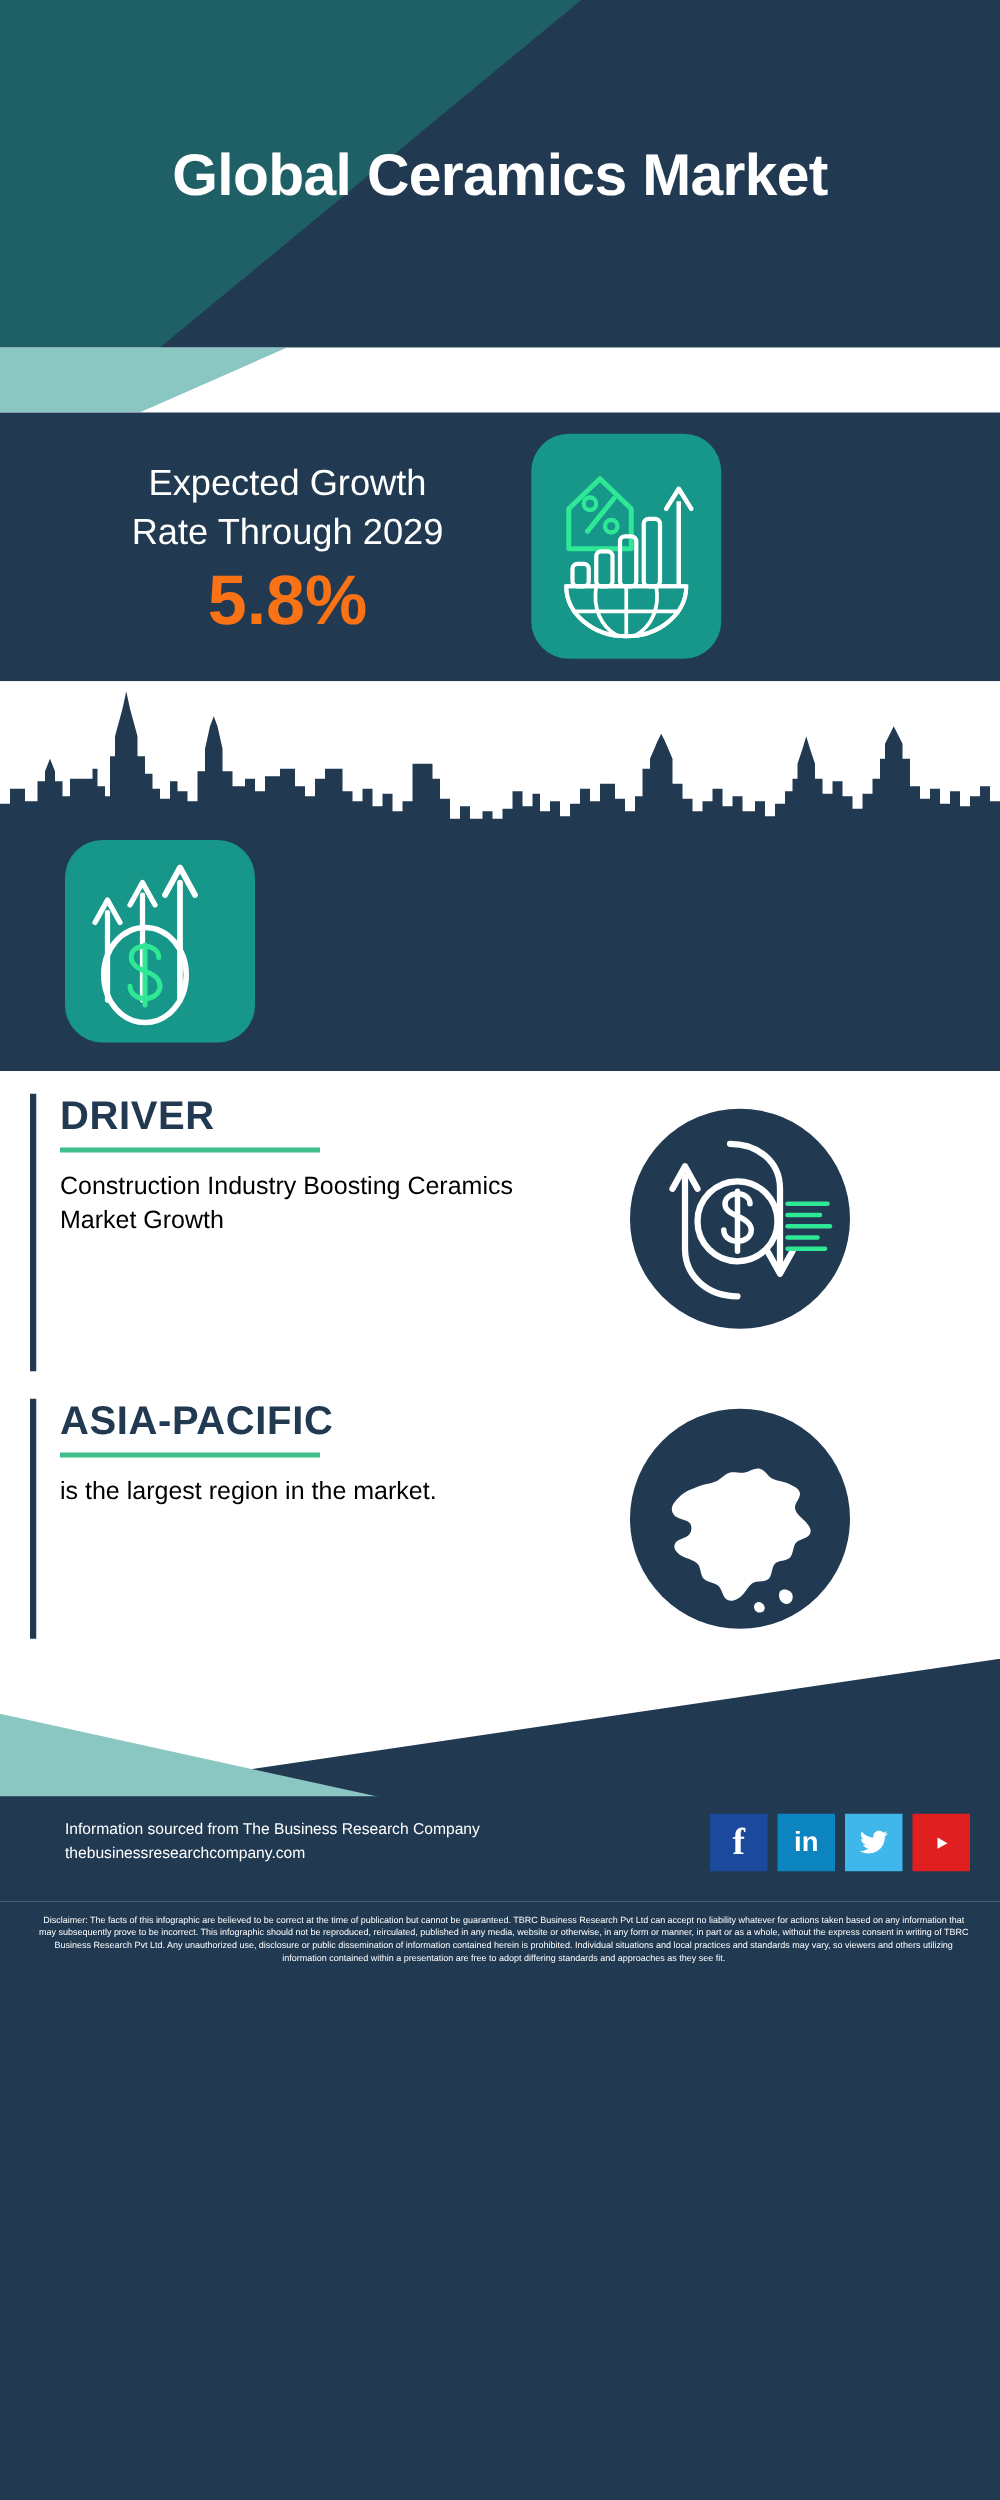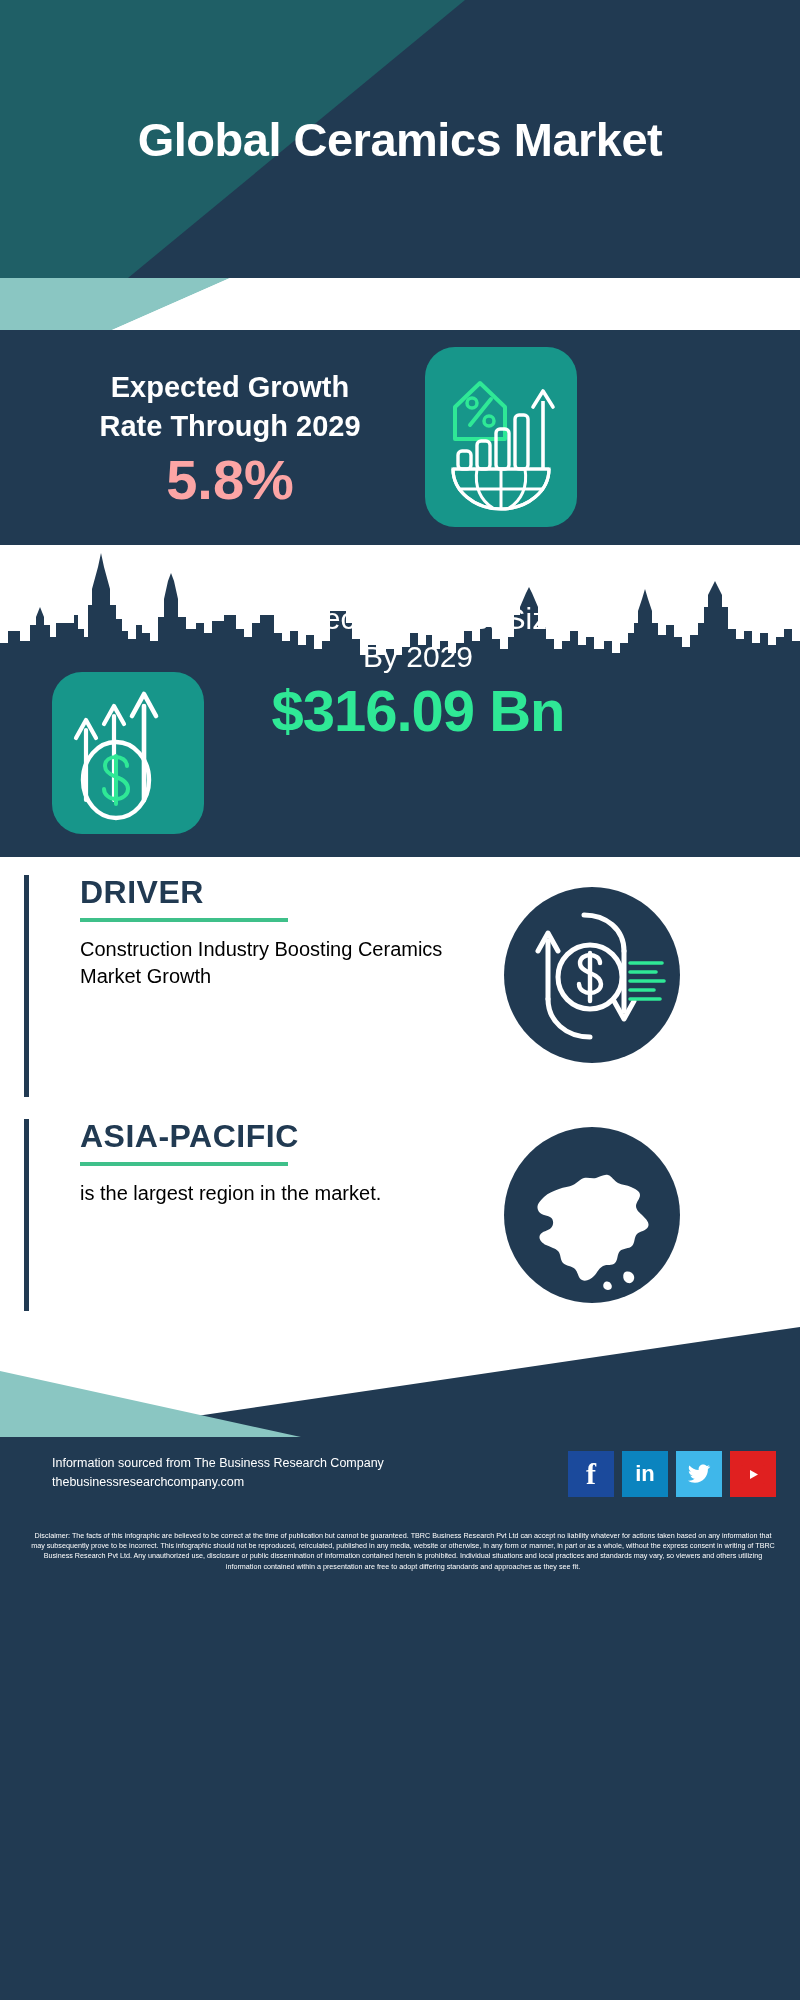--- a/index.html
+++ b/index.html
@@ -44,24 +44,24 @@
   
   .growth {
     position:absolute; left:0; top:330px; width:800px; height:215px;
     background:#213a52;
   }
   .growth-text {
     position:absolute; left:40px; top:38px; width:380px;
     text-align:center; color:#ffffff;
   }
   .growth-label {
-    font-size:29px; line-height:1.33; font-weight:bold; color:#ffffff;
+    font-size:29px; line-height:1.33; font-weight:normal; color:#ffffff;
   }
   .growth-value {
-    margin-top:6px; font-size:56px; font-weight:bold; color:#fca5a5;
+    margin-top:6px; font-size:56px; font-weight:bold; color:#f97316;
     line-height:1.05;
   }
   .icon-tile {
     position:absolute; width:152px; height:180px;
     background:#17968a; border-radius:30px;
   }
   .icon-tile.growth-tile { left:425px; top:17px; }
 
   
   .skyline-wrap {
@@ -83,21 +83,21 @@
     line-height:1.1; letter-spacing:-1px;
   }
   .icon-tile.market-tile { left:52px; top:672px; width:152px; height:162px; z-index:5; }
 
   
   .cards { position:absolute; left:0; top:857px; width:800px; height:470px; background:#ffffff; }
   .card { position:absolute; left:24px; width:752px; }
   .card .bar {
     position:absolute; left:0; top:0; width:5px; background:#213a52;
   }
-  .card-body { position:absolute; left:24px; top:0; width:420px;margin-left:32px; }
+  .card-body { position:absolute; left:24px; top:0; width:420px; }
   .card-title {
     font-size:32px; font-weight:bold; color:#213a52; letter-spacing:0.5px;
     line-height:1.1;
   }
   .card-rule { width:208px; height:4px; background:#3fc08a; margin-top:8px; }
   .card-desc {
     margin-top:14px; font-size:20px; font-weight:normal; color:#000000;
     line-height:1.32;
   }
   .card-circle {
@@ -212,25 +212,20 @@
       <path d="M52 52 L62 34 L72 52" fill="none" stroke="#ffffff" stroke-width="4.2" stroke-linejoin="round" stroke-linecap="round"></path>
       <path d="M92 128 L92 34" stroke="#ffffff" stroke-width="4.6" fill="none" stroke-linecap="round"></path>
       <path d="M80 44 L92 22 L104 44" fill="none" stroke="#ffffff" stroke-width="4.6" stroke-linejoin="round" stroke-linecap="round"></path>
 
       <ellipse cx="64" cy="108" rx="33" ry="38" fill="none" stroke="#ffffff" stroke-width="4.4"></ellipse>
       <path d="M64 84 L64 132" stroke="#2fe896" stroke-width="4" stroke-linecap="round"></path>
       <path d="M75 94 C75 88 69 85 64 85 C58 85 53 88 53 94 C53 100 59 103 64 105 C70 107 76 110 76 117 C76 123 70 127 64 127 C58 127 52 123 52 117" fill="none" stroke="#2fe896" stroke-width="4" stroke-linecap="round"></path>
     </svg>
   </div>
 
-  <div class="market-text">
-    <div class="market-label">Expected Market Size</div>
-    <div class="market-label">By 2029</div>
-    <div class="market-value">$316.09 Bn</div>
-  </div>
 
   <div class="cards">
 
     <div class="card" style="top:18px;">
       <div class="bar" style="height:222px;"></div>
       <div class="card-body">
         <div class="card-title">DRIVER</div>
         <div class="card-rule"></div>
         <div class="card-desc">Construction Industry Boosting Ceramics Market Growth</div>
       </div>

